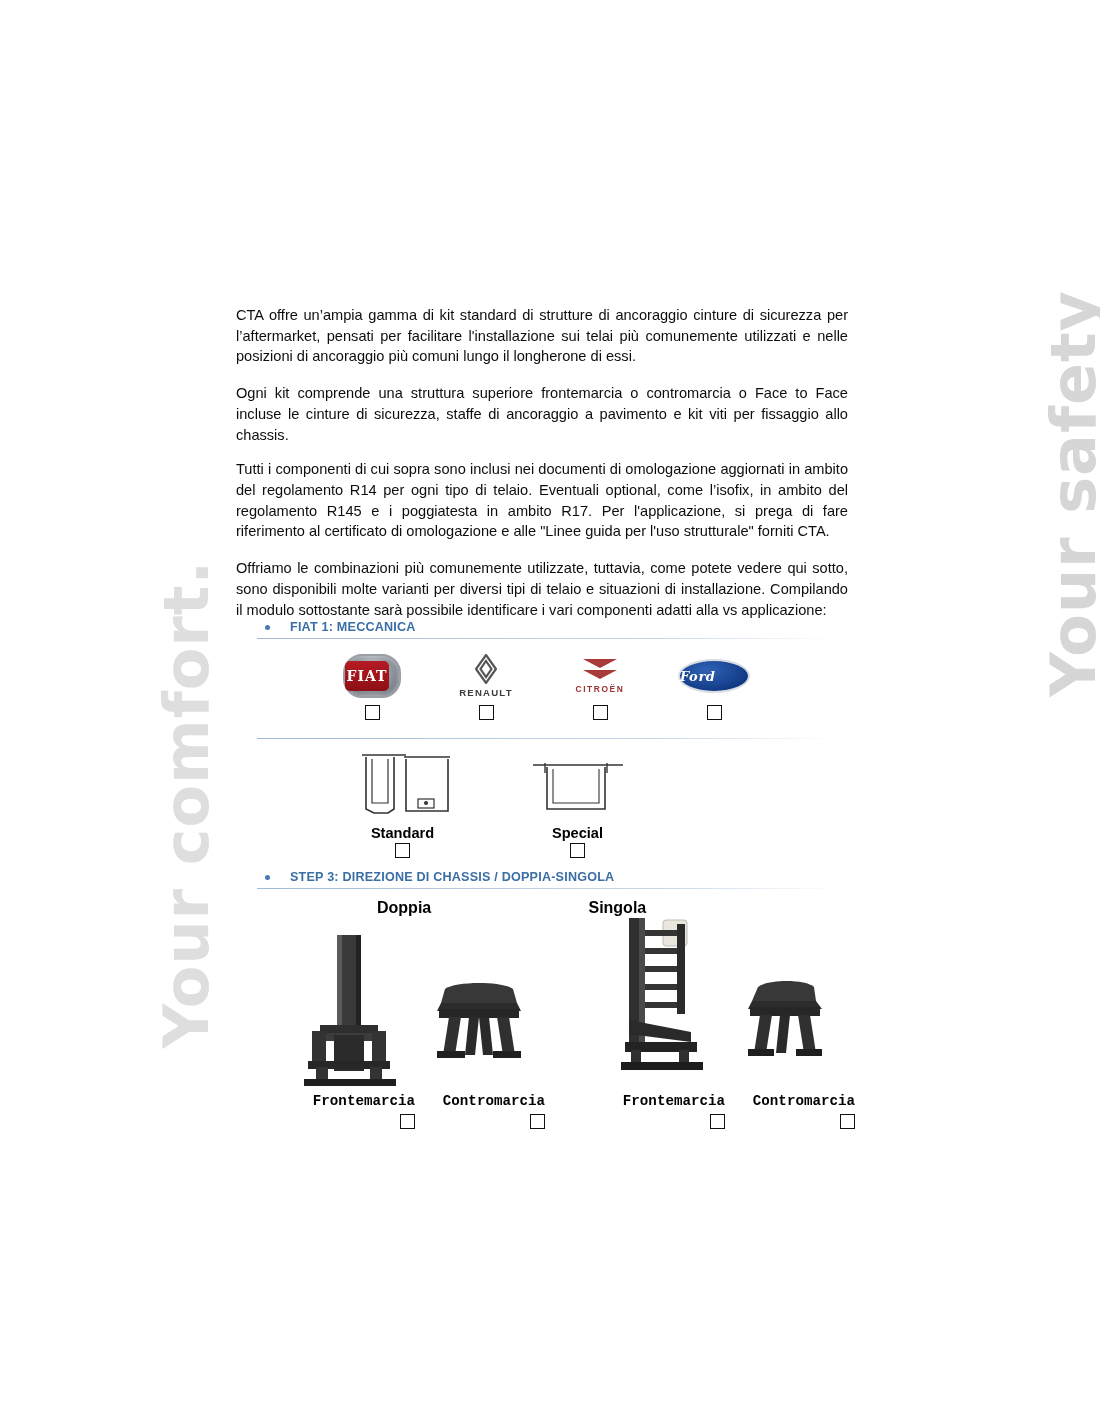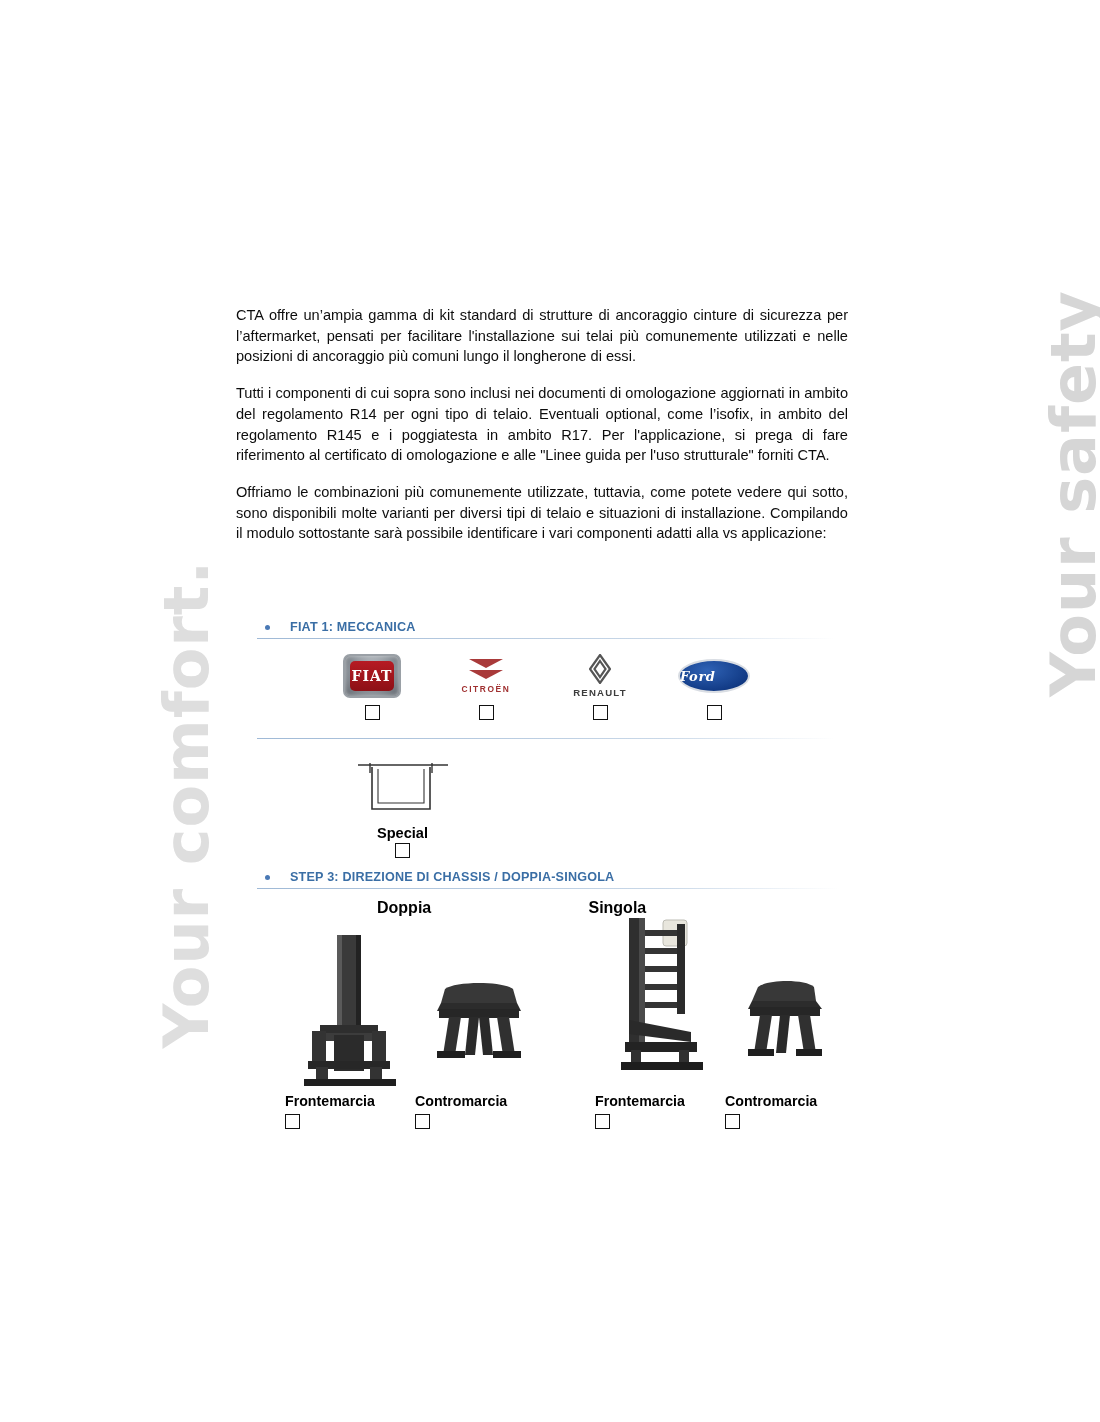--- a/index.html
+++ b/index.html
@@ -120,24 +120,24 @@
     height: 46px;
     display: flex;
     align-items: center;
     justify-content: center;
   }
   .brand-check { margin-top: 6px; }
 
   
   .fiat-badge {
     width: 54px; height: 40px;
-    border-radius: 7px;
+    border-radius: 19px;
     background: radial-gradient(circle at 50% 35%, #c4c9ce 0%, #8d949b 55%, #5d636a 100%);
     border: 2px solid #9aa0a6;
-    display: flex; align-items: center; justify-content: center;
+    display: flex; align-items: center; justify-content: flex-start;
     box-shadow: inset 0 0 4px rgba(255,255,255,.6);
   }
   .fiat-inner {
     width: 44px; height: 30px;
     border-radius: 5px;
     background: linear-gradient(#b61b23, #8d1016);
     color: #fff;
     font-family: "DejaVu Serif", serif;
     font-weight: bold;
     font-size: 14px;
@@ -202,52 +202,68 @@
 
   
   .dir-wrap { margin-top: 10px; }
   .dir-titles { display: flex; padding-left: 60px; }
   .dir-title {
     width: 300px; 
     font-weight: bold; font-size: 16px;
   }
   .dir-title.left { padding-left: 62px; width: 238px; }
   .dir-row { display: flex; padding-left: 30px; margin-top: 4px; }
-  .dir-cell { width: 150px; text-align: left; }
+  .dir-cell { width: 150px; text-align: right; font-family: Liberation Mono, monospace; }
   .dir-art { height: 168px; display: flex; align-items: flex-end; justify-content: center; }
   .dir-label { font-weight: bold; font-size: 14.2px; margin-top: 4px; white-space: nowrap; }
   .dir-check { margin-top: 5px; }
 </style>
 </head>
 <body>
 
 <div class="watermark wm-safety">Your safety</div>
 <div class="watermark wm-comfort">Your comfort.</div>
 
 <div class="content">
   <p class="para">CTA offre un’ampia gamma di kit standard di strutture di ancoraggio cinture di sicurezza per l’aftermarket, pensati per facilitare l'installazione sui telai più comunemente utilizzati e nelle posizioni di ancoraggio più comuni lungo il longherone di essi.</p>
+  <p class="para tight">Ogni kit comprende una struttura superiore frontemarcia o contromarcia o Face to Face incluse le cinture di sicurezza, staffe di ancoraggio a pavimento e kit viti per fissaggio allo chassis.</p>
   <p class="para" style="margin-top:14px;">Tutti i componenti di cui sopra sono inclusi nei documenti di omologazione aggiornati in ambito del regolamento R14 per ogni tipo di telaio. Eventuali optional, come l’isofix, in ambito del regolamento R145 e i poggiatesta in ambito R17. Per l'applicazione, si prega di fare riferimento al certificato di omologazione e alle "Linee guida per l'uso strutturale" forniti CTA.</p>
   <p class="para">Offriamo le combinazioni più comunemente utilizzate, tuttavia, come potete vedere qui sotto, sono disponibili molte varianti per diversi tipi di telaio e situazioni di installazione. Compilando il modulo sottostante sarà possibile identificare i vari componenti adatti alla vs applicazione:</p>
 </div>
 
 <div class="steps">
 
   <div>
     <div class="step-head">
       <span class="step-bullet"></span>
       <span>FIAT 1: MECCANICA</span>
     </div>
     <div class="step-rule rule-1"></div>
 
     <div class="brand-row">
 
       <div class="brand-cell">
         <div class="brand-logo">
           <div class="fiat-badge">
             <div class="fiat-inner">FIAT</div>
+          </div>
+        </div>
+        <div class="brand-check">
+          <span class="checkbox"></span>
+        </div>
+      </div>
+
+      <div class="brand-cell">
+        <div class="brand-logo">
+          <div class="renault">
+            <svg width="22" height="30" viewBox="0 0 22 30">
+              <polygon points="11,1 21,15 11,29 1,15" fill="none" stroke="#555" stroke-width="2.2"></polygon>
+              <polygon points="11,7 16.5,15 11,23 5.5,15" fill="none" stroke="#555" stroke-width="2.2"></polygon>
+            </svg>
+            <div class="renault-word">RENAULT</div>
           </div>
         </div>
         <div class="brand-check">
           <span class="checkbox"></span>
         </div>
       </div>
 
       <div class="brand-cell">
         <div class="brand-logo">
           <div class="citroen">
@@ -258,52 +274,52 @@
             <div class="citroen-word">CITROËN</div>
           </div>
         </div>
         <div class="brand-check">
           <span class="checkbox"></span>
         </div>
       </div>
 
       <div class="brand-cell">
         <div class="brand-logo">
-          <div class="renault">
-            <svg width="22" height="30" viewBox="0 0 22 30">
-              <polygon points="11,1 21,15 11,29 1,15" fill="none" stroke="#555" stroke-width="2.2"></polygon>
-              <polygon points="11,7 16.5,15 11,23 5.5,15" fill="none" stroke="#555" stroke-width="2.2"></polygon>
-            </svg>
-            <div class="renault-word">RENAULT</div>
+          <div class="ford-oval">
+            <span class="ford-word">Ford</span>
           </div>
         </div>
         <div class="brand-check">
           <span class="checkbox"></span>
         </div>
       </div>
 
-      <div class="brand-cell">
-        <div class="brand-logo">
-          <div class="ford-oval">
-            <span class="ford-word">Ford</span>
-          </div>
-        </div>
-        <div class="brand-check">
-          <span class="checkbox"></span>
-        </div>
-      </div>
-
     </div>
   </div>
 
   <div style="margin-top:14px;">
     <div class="step-rule rule-2"></div>
 
     <div class="chassis-row">
 
+      <div class="chassis-cell">
+        <div class="chassis-art">
+          <svg width="118" height="68" viewBox="0 0 118 68">
+            <path d="M18 4 L62 4" stroke="#333" stroke-width="1.6" fill="none"></path>
+            <path d="M22 6 L22 58 L30 62 L44 62 L50 58 L50 6" stroke="#333" stroke-width="1.6" fill="none"></path>
+            <path d="M28 8 L28 52 L44 52 L44 8" stroke="#333" stroke-width="1.2" fill="none"></path>
+            <path d="M62 8 L62 60 L104 60 L104 8" stroke="#333" stroke-width="1.6" fill="none"></path>
+            <path d="M60 6 L106 6" stroke="#333" stroke-width="1.6"></path>
+            <rect x="74" y="48" width="16" height="9" fill="none" stroke="#333" stroke-width="1.2"></rect>
+            <circle cx="82" cy="52" r="2" fill="#333"></circle>
+          </svg>
+        </div>
+        <div class="chassis-label">Standard</div>
+        <div class="chassis-check"><span class="checkbox"></span></div>
+      </div>
 
       <div class="chassis-cell">
         <div class="chassis-art">
           <svg width="110" height="68" viewBox="0 0 110 68">
             <path d="M10 14 L100 14" stroke="#333" stroke-width="1.6"></path>
             <path d="M24 16 L24 58 L82 58 L82 16" stroke="#333" stroke-width="1.6" fill="none"></path>
             <path d="M30 18 L30 52 L76 52 L76 18" stroke="#333" stroke-width="1.1" fill="none"></path>
             <path d="M84 12 L84 22" stroke="#333" stroke-width="1.4"></path>
             <path d="M22 12 L22 22" stroke="#333" stroke-width="1.4"></path>
           </svg>

